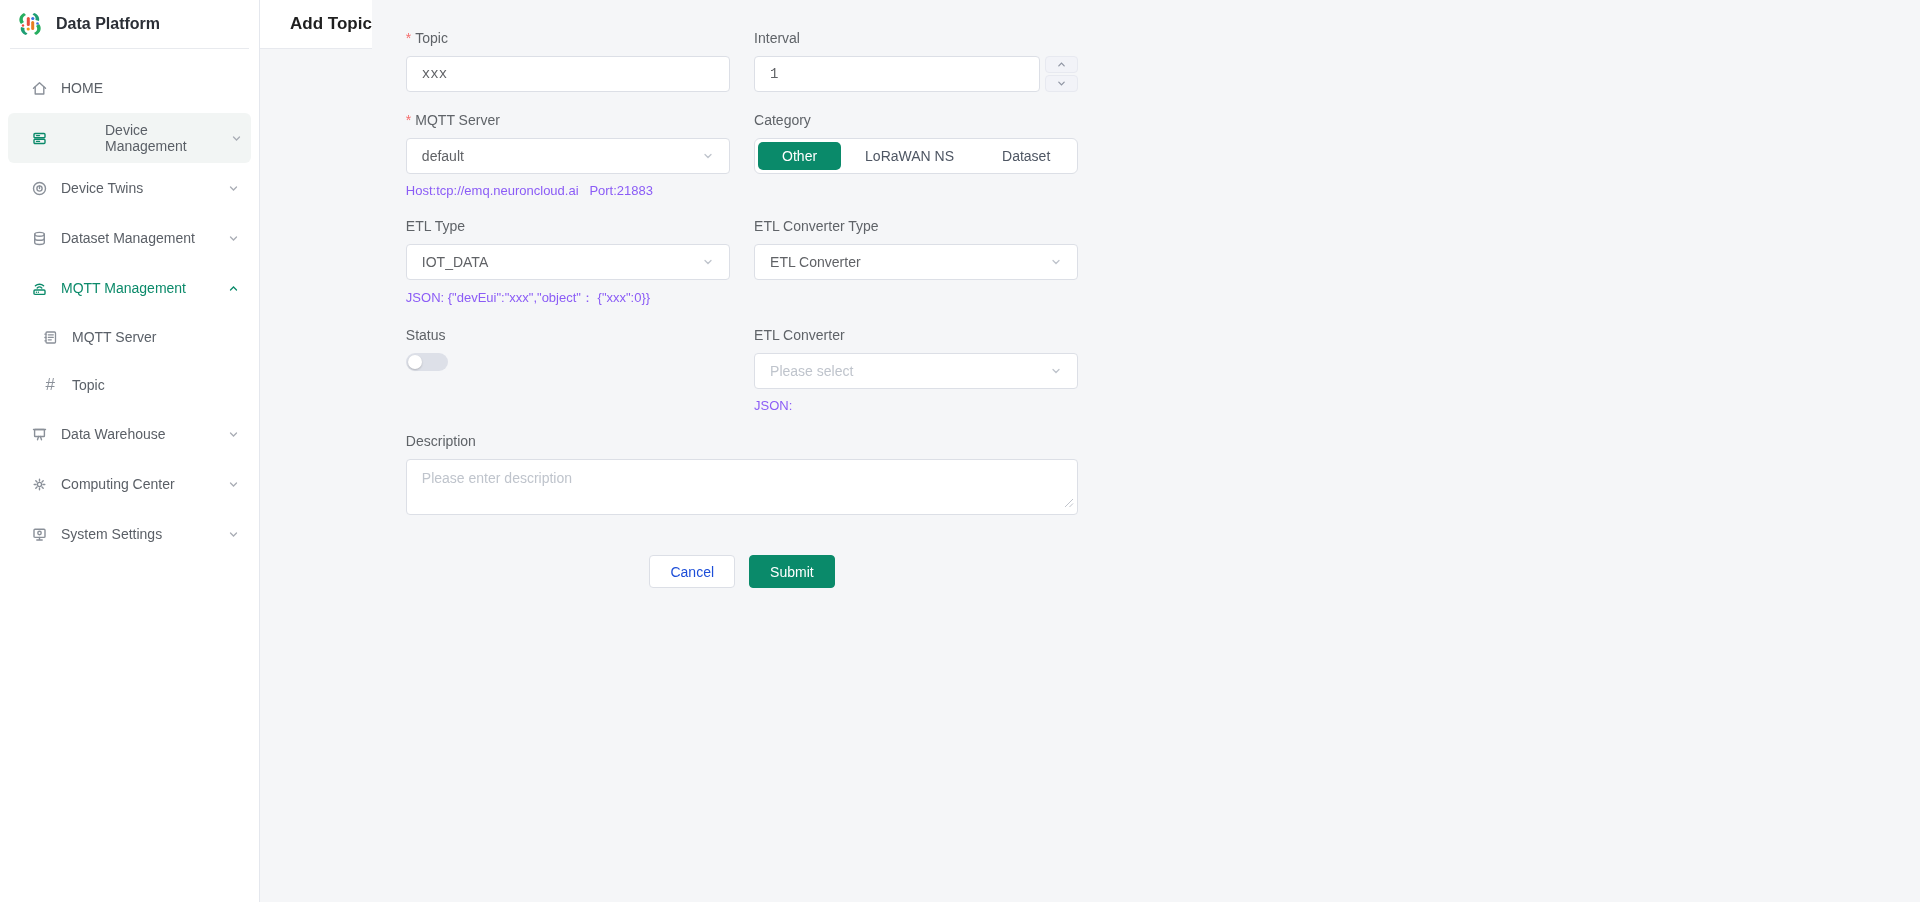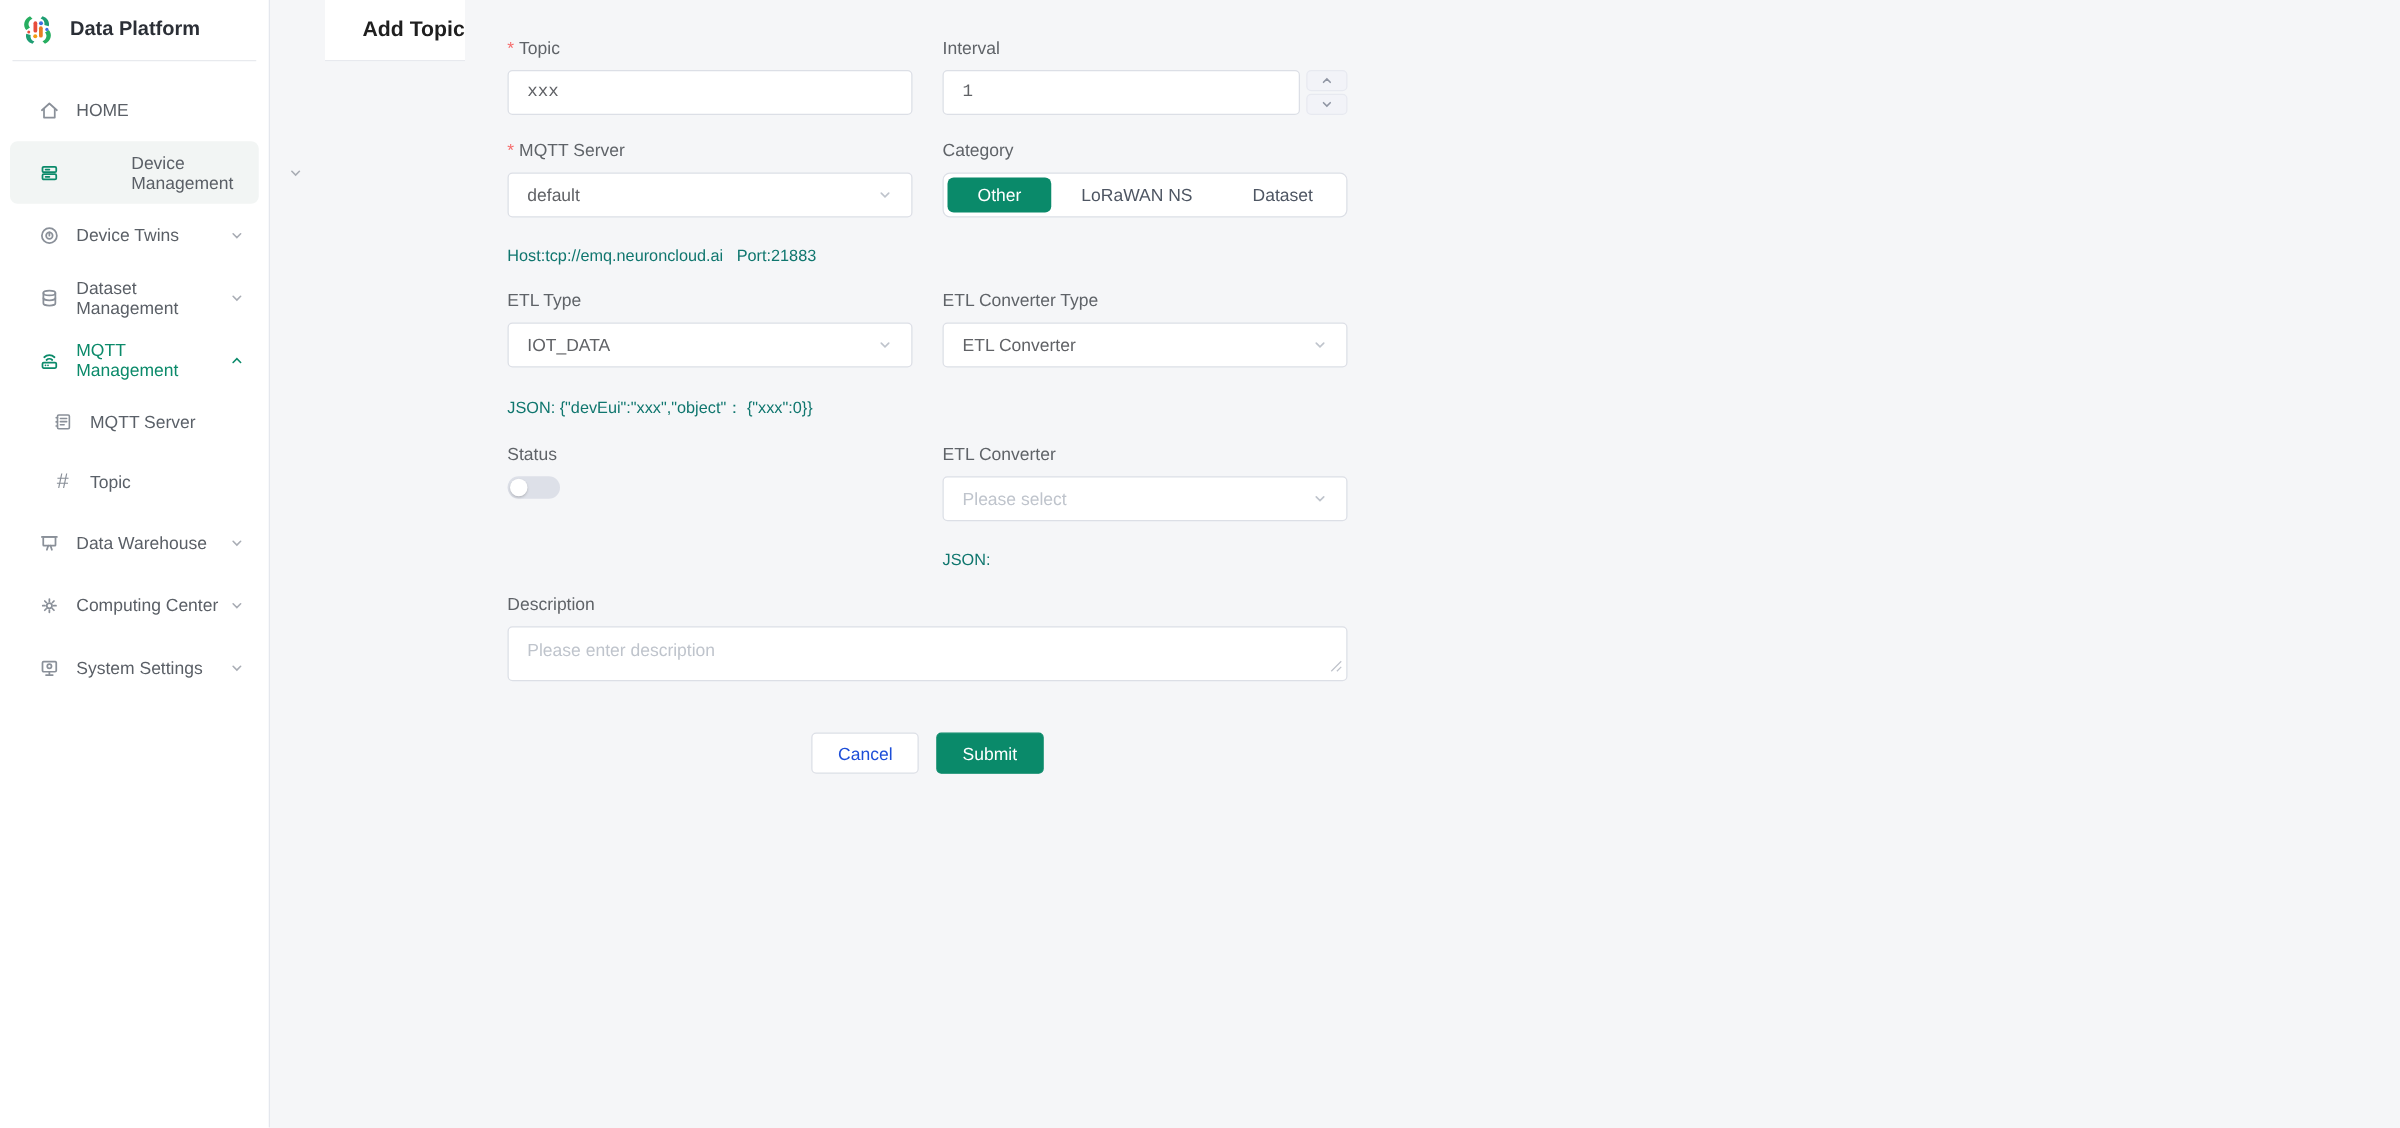--- a/index.html
+++ b/index.html
@@ -6,21 +6,21 @@
   html,body { margin:0; padding:0; }
   body {
     width:1920px; height:902px;
     font-family:"Liberation Sans", sans-serif;
     background:#f5f6f8;
     overflow:hidden;
     color:#606266;
   }
   
   .sidebar {
-    position:fixed; left:0; top:0; width:216px; height:902px;
+    position:fixed; left:0; top:0; width:260px; height:902px;
     background:#ffffff; border-right:1px solid #e4e7ed;
   }
   .logo-row { display:flex; align-items:center; gap:10px; height:48px; padding:0 14px; }
   .logo-title { font-size:16px; font-weight:bold; color:#2b2f36; }
   .logo-divider { border-bottom:1px solid #e8eaee; margin:0 10px; }
   .menu { padding:14px 0 0 0; }
   .menu-item {
     display:flex; align-items:center; height:50px;
     padding:0 20px 0 30px; font-size:14px; color:#5a5f66; cursor:pointer;
   }
@@ -45,21 +45,21 @@
   .req { color:#f56c6c; margin-right:4px; font-size:14px; }
   .tbox, .sbox {
     height:36px; width:100%; background:#fff;
     border:1px solid #dcdfe6; border-radius:4px;
     display:flex; align-items:center; padding:0 15px;
     font-size:14px; color:#606266;
   }
   input.tbox { outline:none;font-family:Liberation Mono, monospace; }
   .sbox { cursor:pointer; justify-content:space-between; }
   .sbox .ph { color:#bfc4cc; }
-  .hint { margin-top:23px; font-size:13px; color:#0f766e; white-space:pre; }
+  .hint { margin-top:9px; font-size:13px; color:#8b5cf6; white-space:pre; }
   
   .num-wrap { display:flex; gap:5px; }
   .num-wrap input { flex:1; }
   .stepper { width:33px; flex:none; display:flex; flex-direction:column; gap:2px; }
   .step-btn {
     flex:1; background:#f2f3f8; border:1px solid #e7e9f0; border-radius:4px;
     display:flex; align-items:center; justify-content:center; cursor:pointer; color:#8f95a3;
   }
   
   .segmented {
@@ -76,21 +76,21 @@
     width:42px; height:18px; border-radius:10px; background:#dde0e8;
     position:relative; cursor:pointer; margin-top:4px;
   }
   .toggle .knob {
     position:absolute; left:2px; top:2px; width:14px; height:14px;
     background:#fff; border-radius:50%; box-shadow:0 1px 2px rgba(0,0,0,.2);
   }
   
   .ta-wrap { position:relative; }
   textarea.tarea {
-    width:100%; height:44px; resize:none; outline:none;
+    width:100%; height:56px; resize:none; outline:none;
     border:1px solid #dcdfe6; border-radius:4px; background:#fff;
     padding:10px 15px; font-size:14px; color:#606266;
     font-family:"Liberation Sans", sans-serif;
   }
   textarea.tarea::placeholder, input::placeholder { color:#bfc4cc; }
   .resize-corner { position:absolute; right:4px; bottom:7px; }
   
   .btn-row { display:flex; justify-content:center; gap:14px; margin-top:16px; }
   .btn {
     height:33px; padding:0 20px; border-radius:4px; font-size:14px;

